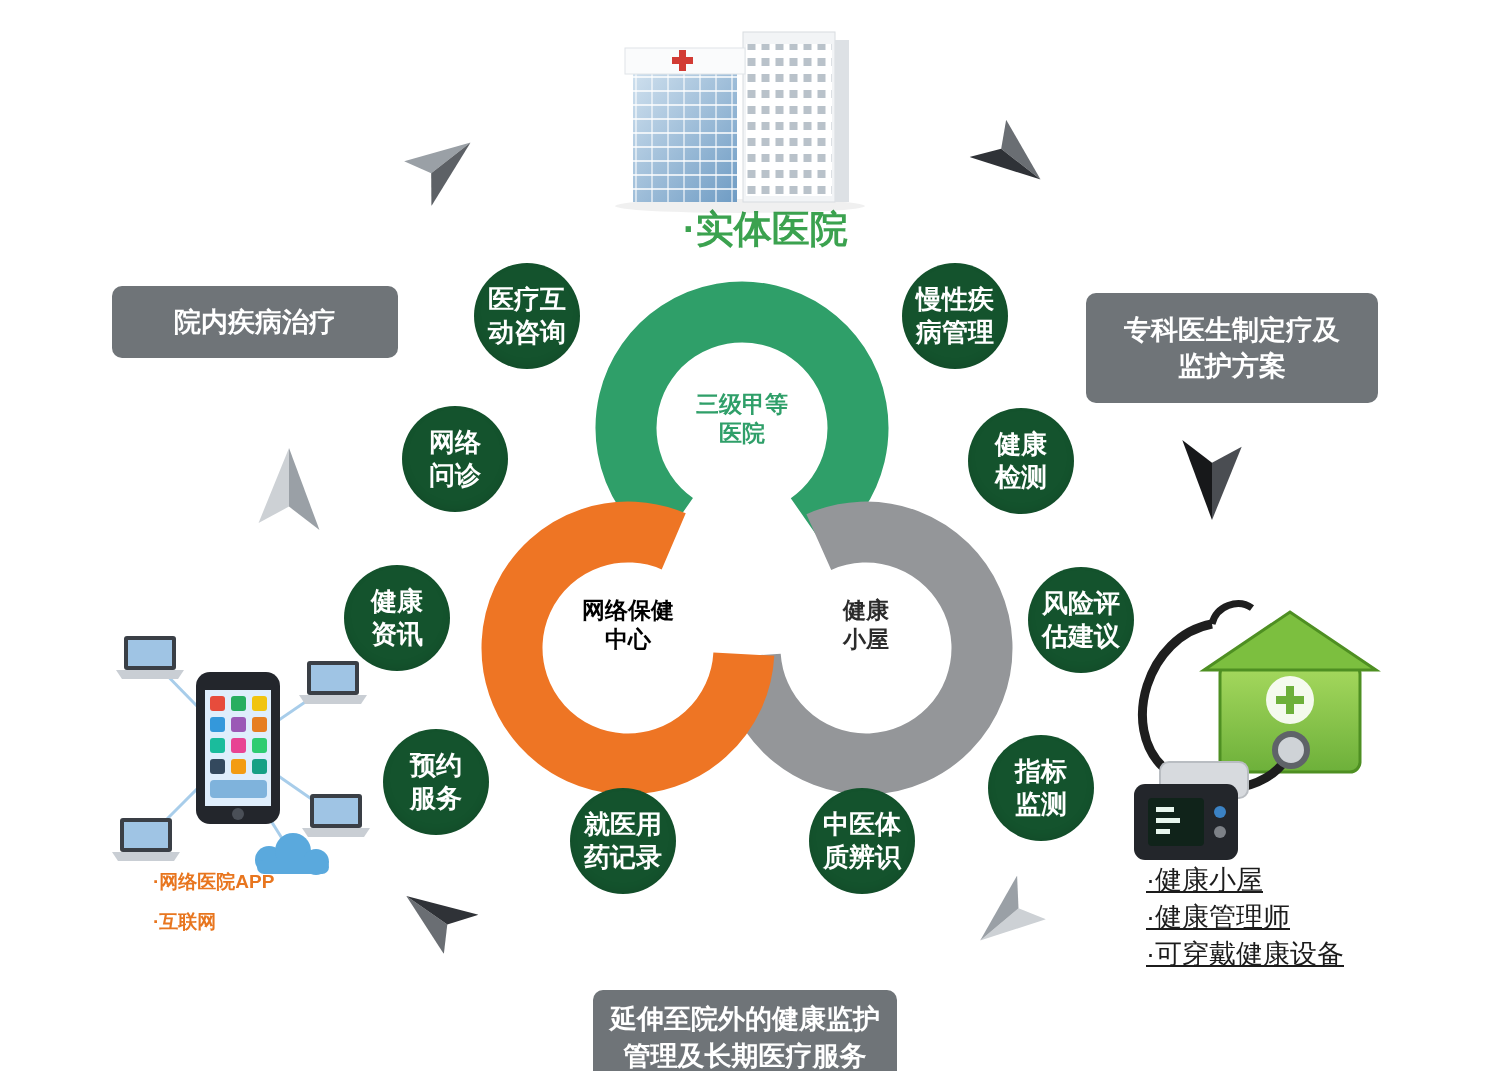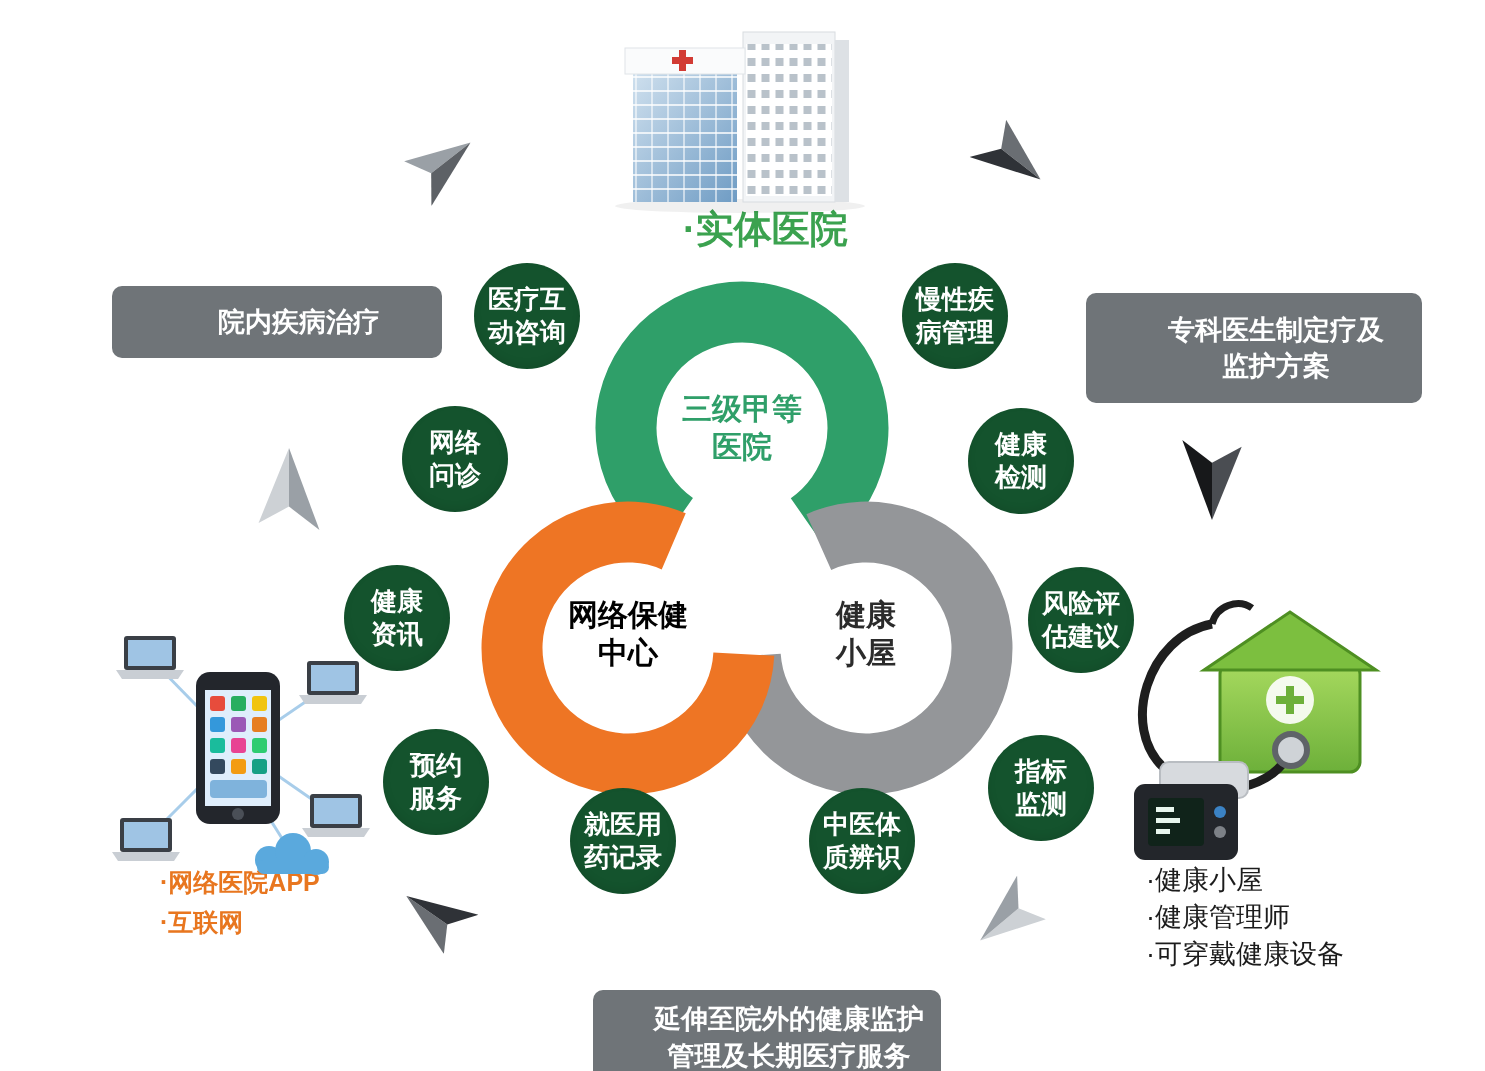--- a/index.html
+++ b/index.html
@@ -1,52 +1,52 @@
 <!DOCTYPE html>
 <html><head>
 <meta charset="utf-8">
 <style>
   html,body{margin:0;padding:0;background:#ffffff;}
   .stage{position:relative;width:1485px;height:1071px;background:#ffffff;overflow:hidden;
          font-family:"Liberation Sans","DejaVu Sans",sans-serif;}
   .abs{position:absolute;}
 
   
-  .ring-label{position:absolute;text-align:center;font-size:30px;font-weight:bold;
+  .ring-label{position:absolute;text-align:center;font-size:23px;font-weight:bold;
               line-height:1.26;white-space:pre-line;}
   #lbl-hospital{left:642px;top:390px;width:200px;color:#2f9f69;}
   #lbl-network{left:528px;top:596px;width:200px;color:#000000;}
   #lbl-cabin{left:786px;top:596px;width:160px;color:#2b2b2b;}
 
   
   .node{position:absolute;width:106px;height:106px;border-radius:50%;background:#14532d;
         color:#ffffff;display:flex;align-items:center;justify-content:center;text-align:center;
         font-size:26px;font-weight:bold;line-height:1.28;white-space:pre-line;
         box-shadow:inset 0 -4px 8px rgba(0,0,0,0.08);}
   #n0{left:474px;top:263px;} #n1{left:902px;top:263px;}
   #n2{left:402px;top:406px;} #n3{left:968px;top:408px;}
   #n4{left:344px;top:565px;} #n5{left:1028px;top:567px;}
   #n6{left:383px;top:729px;} #n7{left:988px;top:735px;}
   #n8{left:570px;top:788px;} #n9{left:809px;top:788px;}
 
   
   .gbox{position:absolute;background:#6f7478;color:#ffffff;border-radius:10px;
         display:flex;align-items:center;justify-content:center;text-align:center;
-        font-size:27px;font-weight:bold;line-height:1.35;white-space:pre-line;padding-left:44px;}
+        font-size:27px;font-weight:bold;line-height:1.35;white-space:pre-line;}
   #box-left{left:112px;top:286px;width:286px;height:72px;}
   #box-right{left:1086px;top:293px;width:292px;height:110px;}
   #box-bottom{left:593px;top:942px;width:304px;height:95px;margin-top:48px;}
 
   
   #cap-hospital{left:683px;top:204px;font-size:38px;font-weight:bold;color:#3ba24f;}
   .list{position:absolute;}
-  #list-left{left:160px;top:862px;color:#e8761f;font-size:25px;font-weight:bold;}
+  #list-left{left:153px;top:862px;color:#e8761f;font-size:19px;font-weight:bold;}
   #list-left .item{line-height:40px;}
   #list-right{left:1146px;top:862px;color:#1c1c1c;font-size:27px;}
-  #list-right .item{line-height:37px;}
+  #list-right .item{line-height:37px;text-decoration:underline;}
 
   
   .arrow{position:absolute;width:70px;height:52px;transform-origin:50% 50%;}
   .arrow svg{width:100%;height:100%;display:block;}
   .arrow.light .a-top{fill:#cdd1d5;} .arrow.light .a-bot{fill:#9aa0a6;}
   .arrow.mid   .a-top{fill:#9aa0a6;} .arrow.mid   .a-bot{fill:#5d6166;}
   .arrow.dark  .a-top{fill:#6a6e73;} .arrow.dark  .a-bot{fill:#2f3237;}
   .arrow.darkest .a-top{fill:#4a4d52;} .arrow.darkest .a-bot{fill:#17181a;}
   #ar1{left:408px;top:138px;transform:rotate(-38deg);}
   #ar2{left:978px;top:132px;transform:rotate(38deg);}

